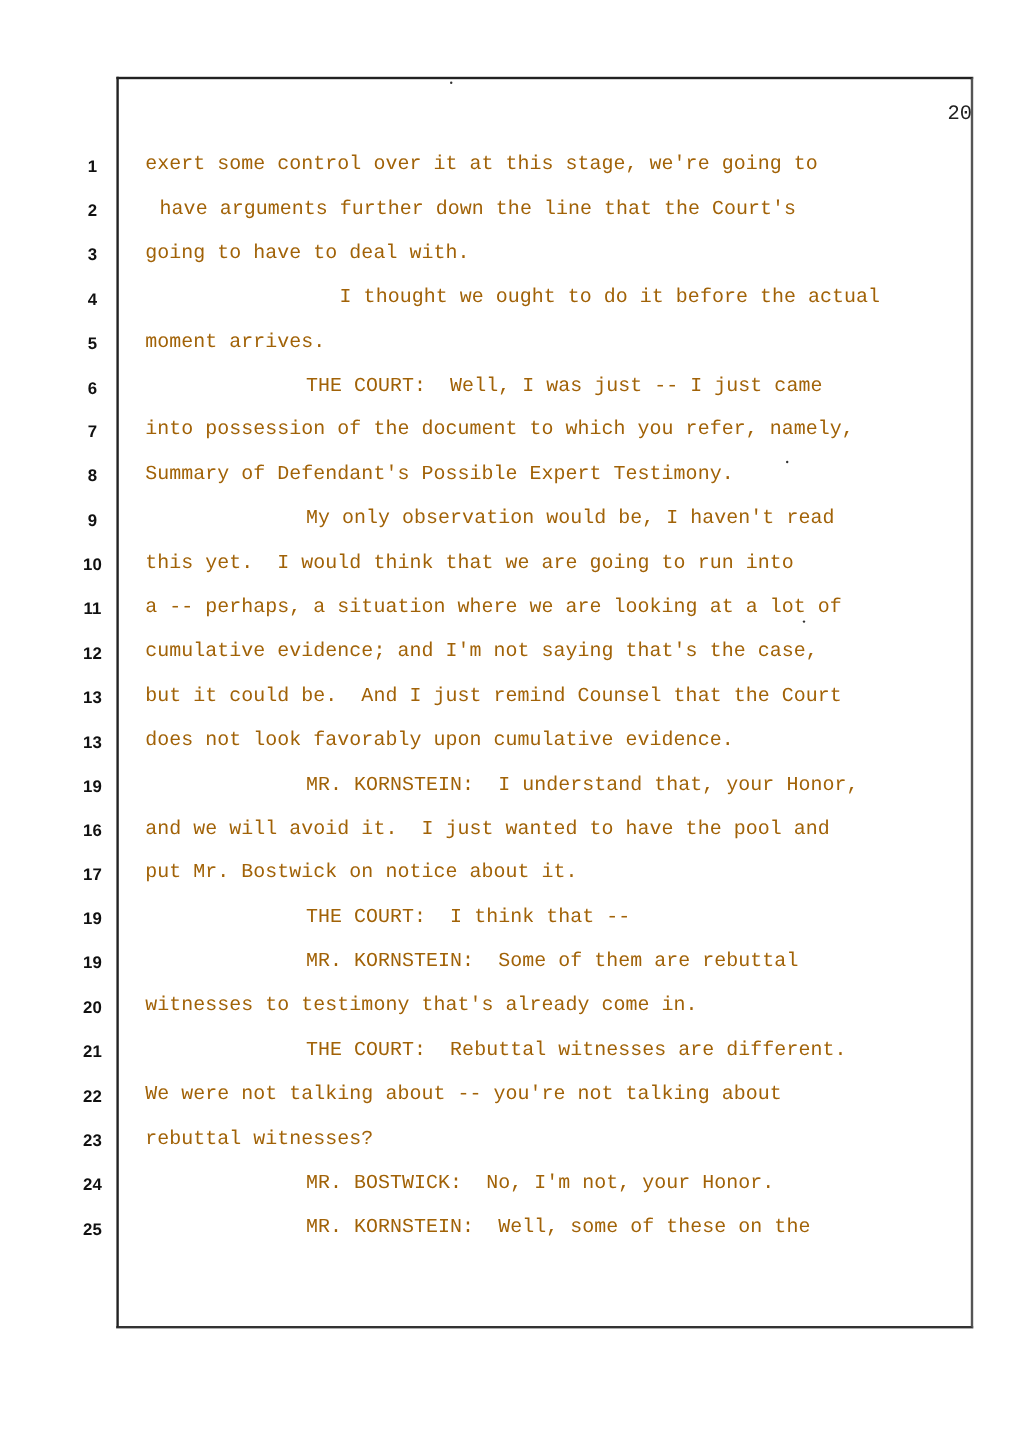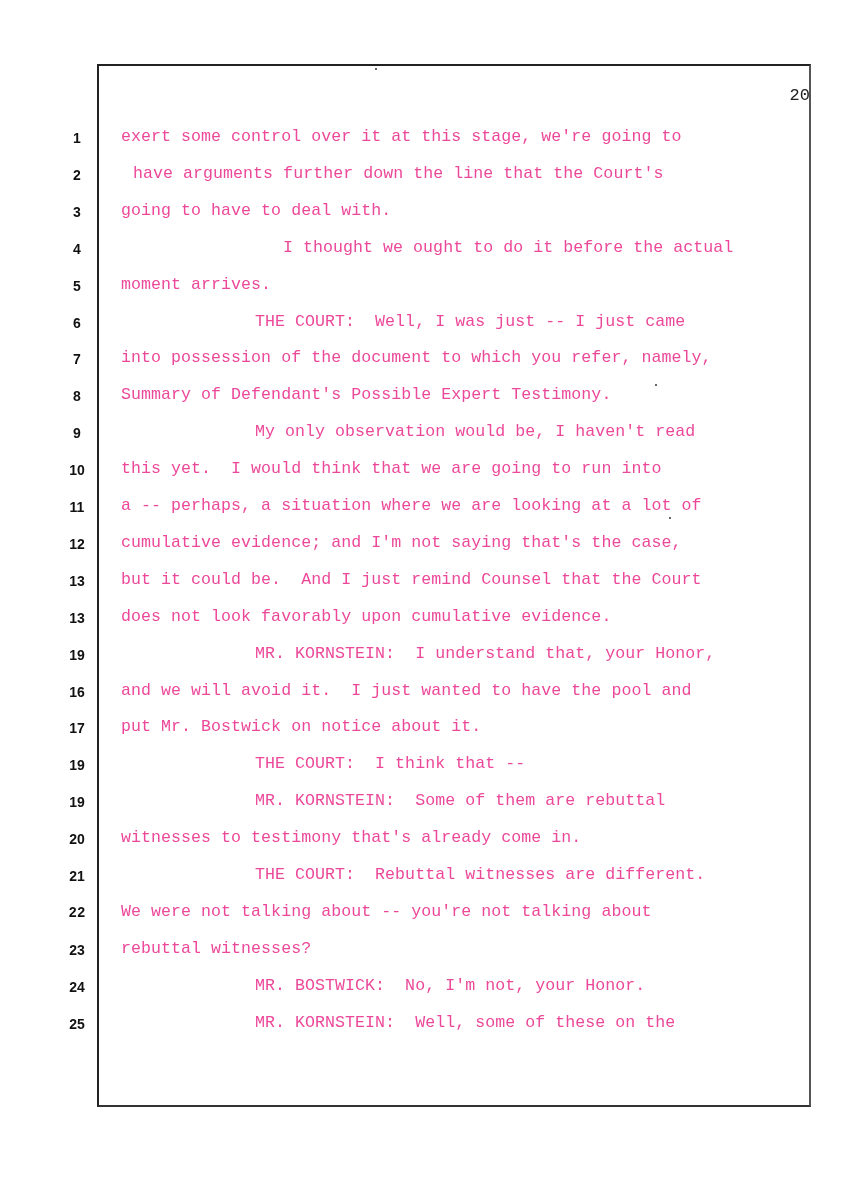--- a/index.html
+++ b/index.html
@@ -58,21 +58,21 @@
       top: 0;
       width: 670px;
     }
     .transcript-line {
       position: absolute;
       left: 0;
       white-space: pre;
       font-size: 16.6px;
       line-height: 20px;
       letter-spacing: 0.05px;
-      color: #ec4899;
+      color: #a16207;
     }
     .speck {
       position: absolute;
       width: 2px;
       height: 2px;
       background: #333;
       border-radius: 1px;
     }
   </style>
 </head>
@@ -101,21 +101,21 @@
     <div class="line-number" style="top: 534.9px;">12</div>
     <div class="line-number" style="top: 571.8px;">13</div>
     <div class="line-number" style="top: 608.7px;">13</div>
     <div class="line-number" style="top: 645.6px;">19</div>
     <div class="line-number" style="top: 682.5px;">16</div>
     <div class="line-number" style="top: 719.4px;">17</div>
     <div class="line-number" style="top: 756.3px;">19</div>
     <div class="line-number" style="top: 793.2px;">19</div>
     <div class="line-number" style="top: 830.1px;">20</div>
     <div class="line-number" style="top: 867px;">21</div>
-    <div class="line-number" style="top: 903.9px; font-family: Liberation Mono, monospace;">22</div>
+    <div class="line-number" style="top: 903.9px;">22</div>
     <div class="line-number" style="top: 940.8px;">23</div>
     <div class="line-number" style="top: 977.7px;">24</div>
     <div class="line-number" style="top: 1014.6px;">25</div>
   </div>
 
 <div class="transcript" id="transcript">
     <div class="transcript-line" style="top: 127px; left: 0px;">exert some control over it at this stage, we're going to</div>
     <div class="transcript-line" style="top: 163.9px; left: 12px;">have arguments further down the line that the Court's</div>
     <div class="transcript-line" style="top: 200.8px; left: 0px;">going to have to deal with.</div>
     <div class="transcript-line" style="top: 237.7px; left: 134px; margin-left: 28px;">I thought we ought to do it before the actual</div>

